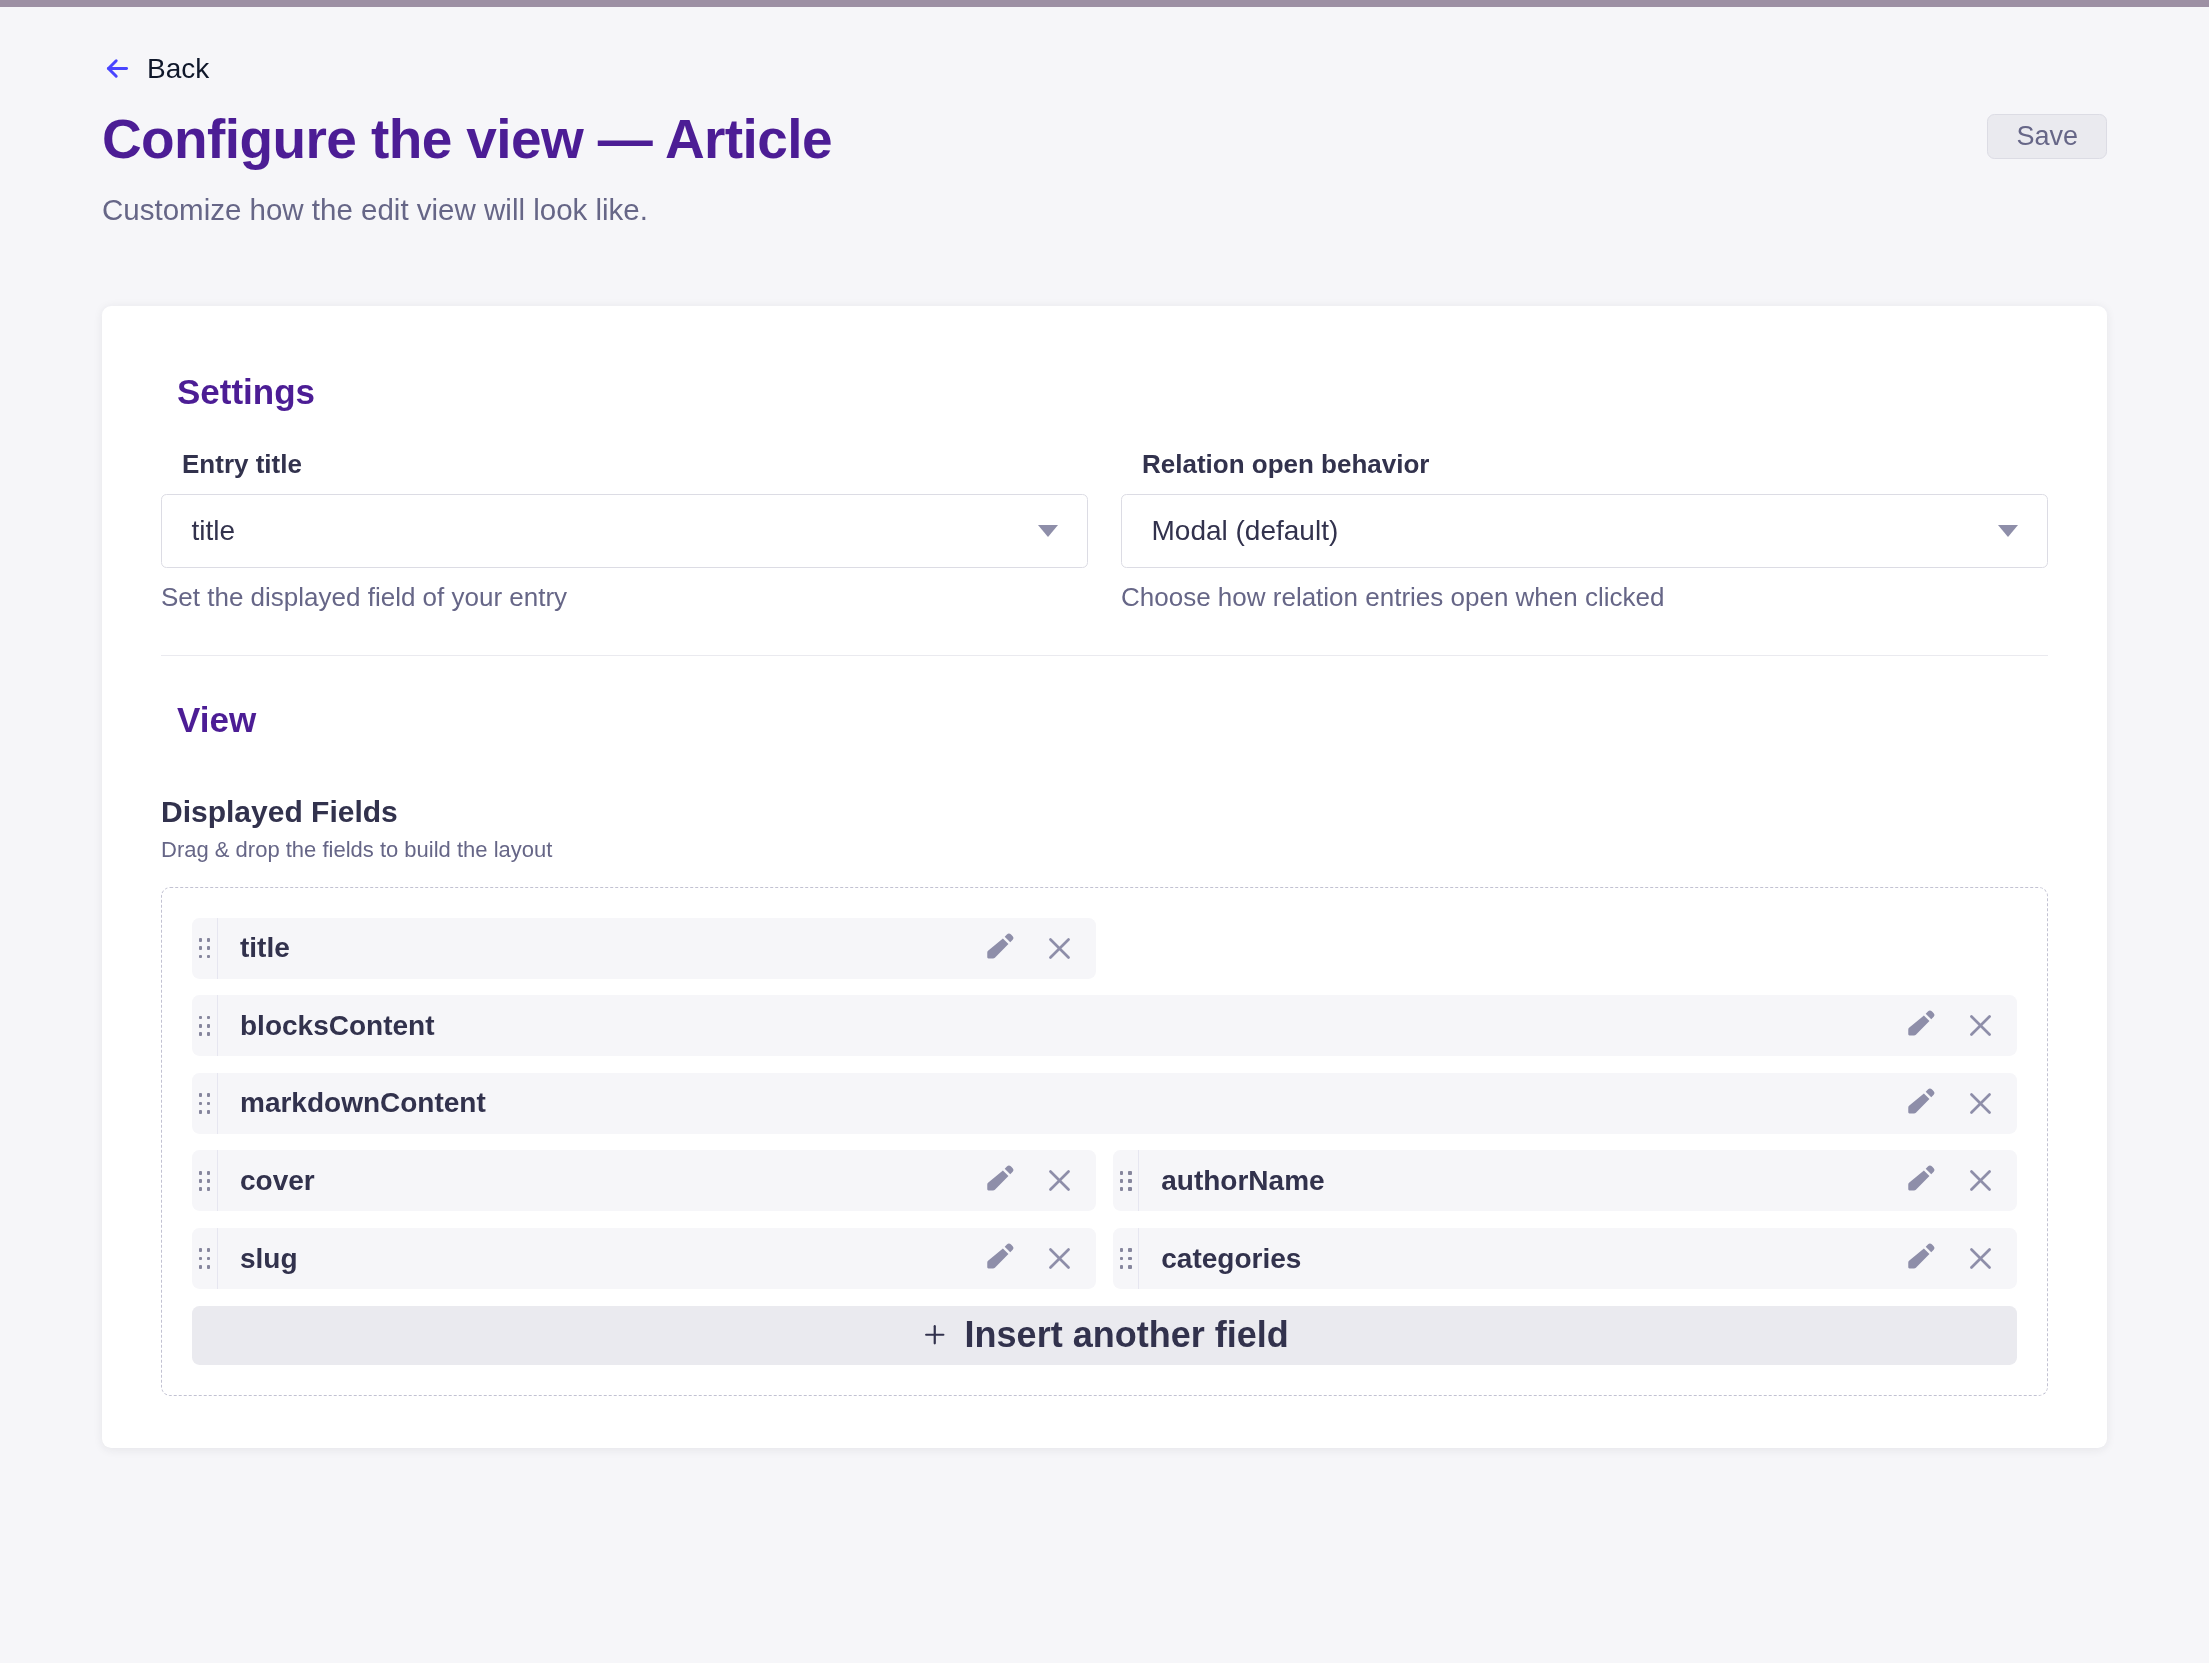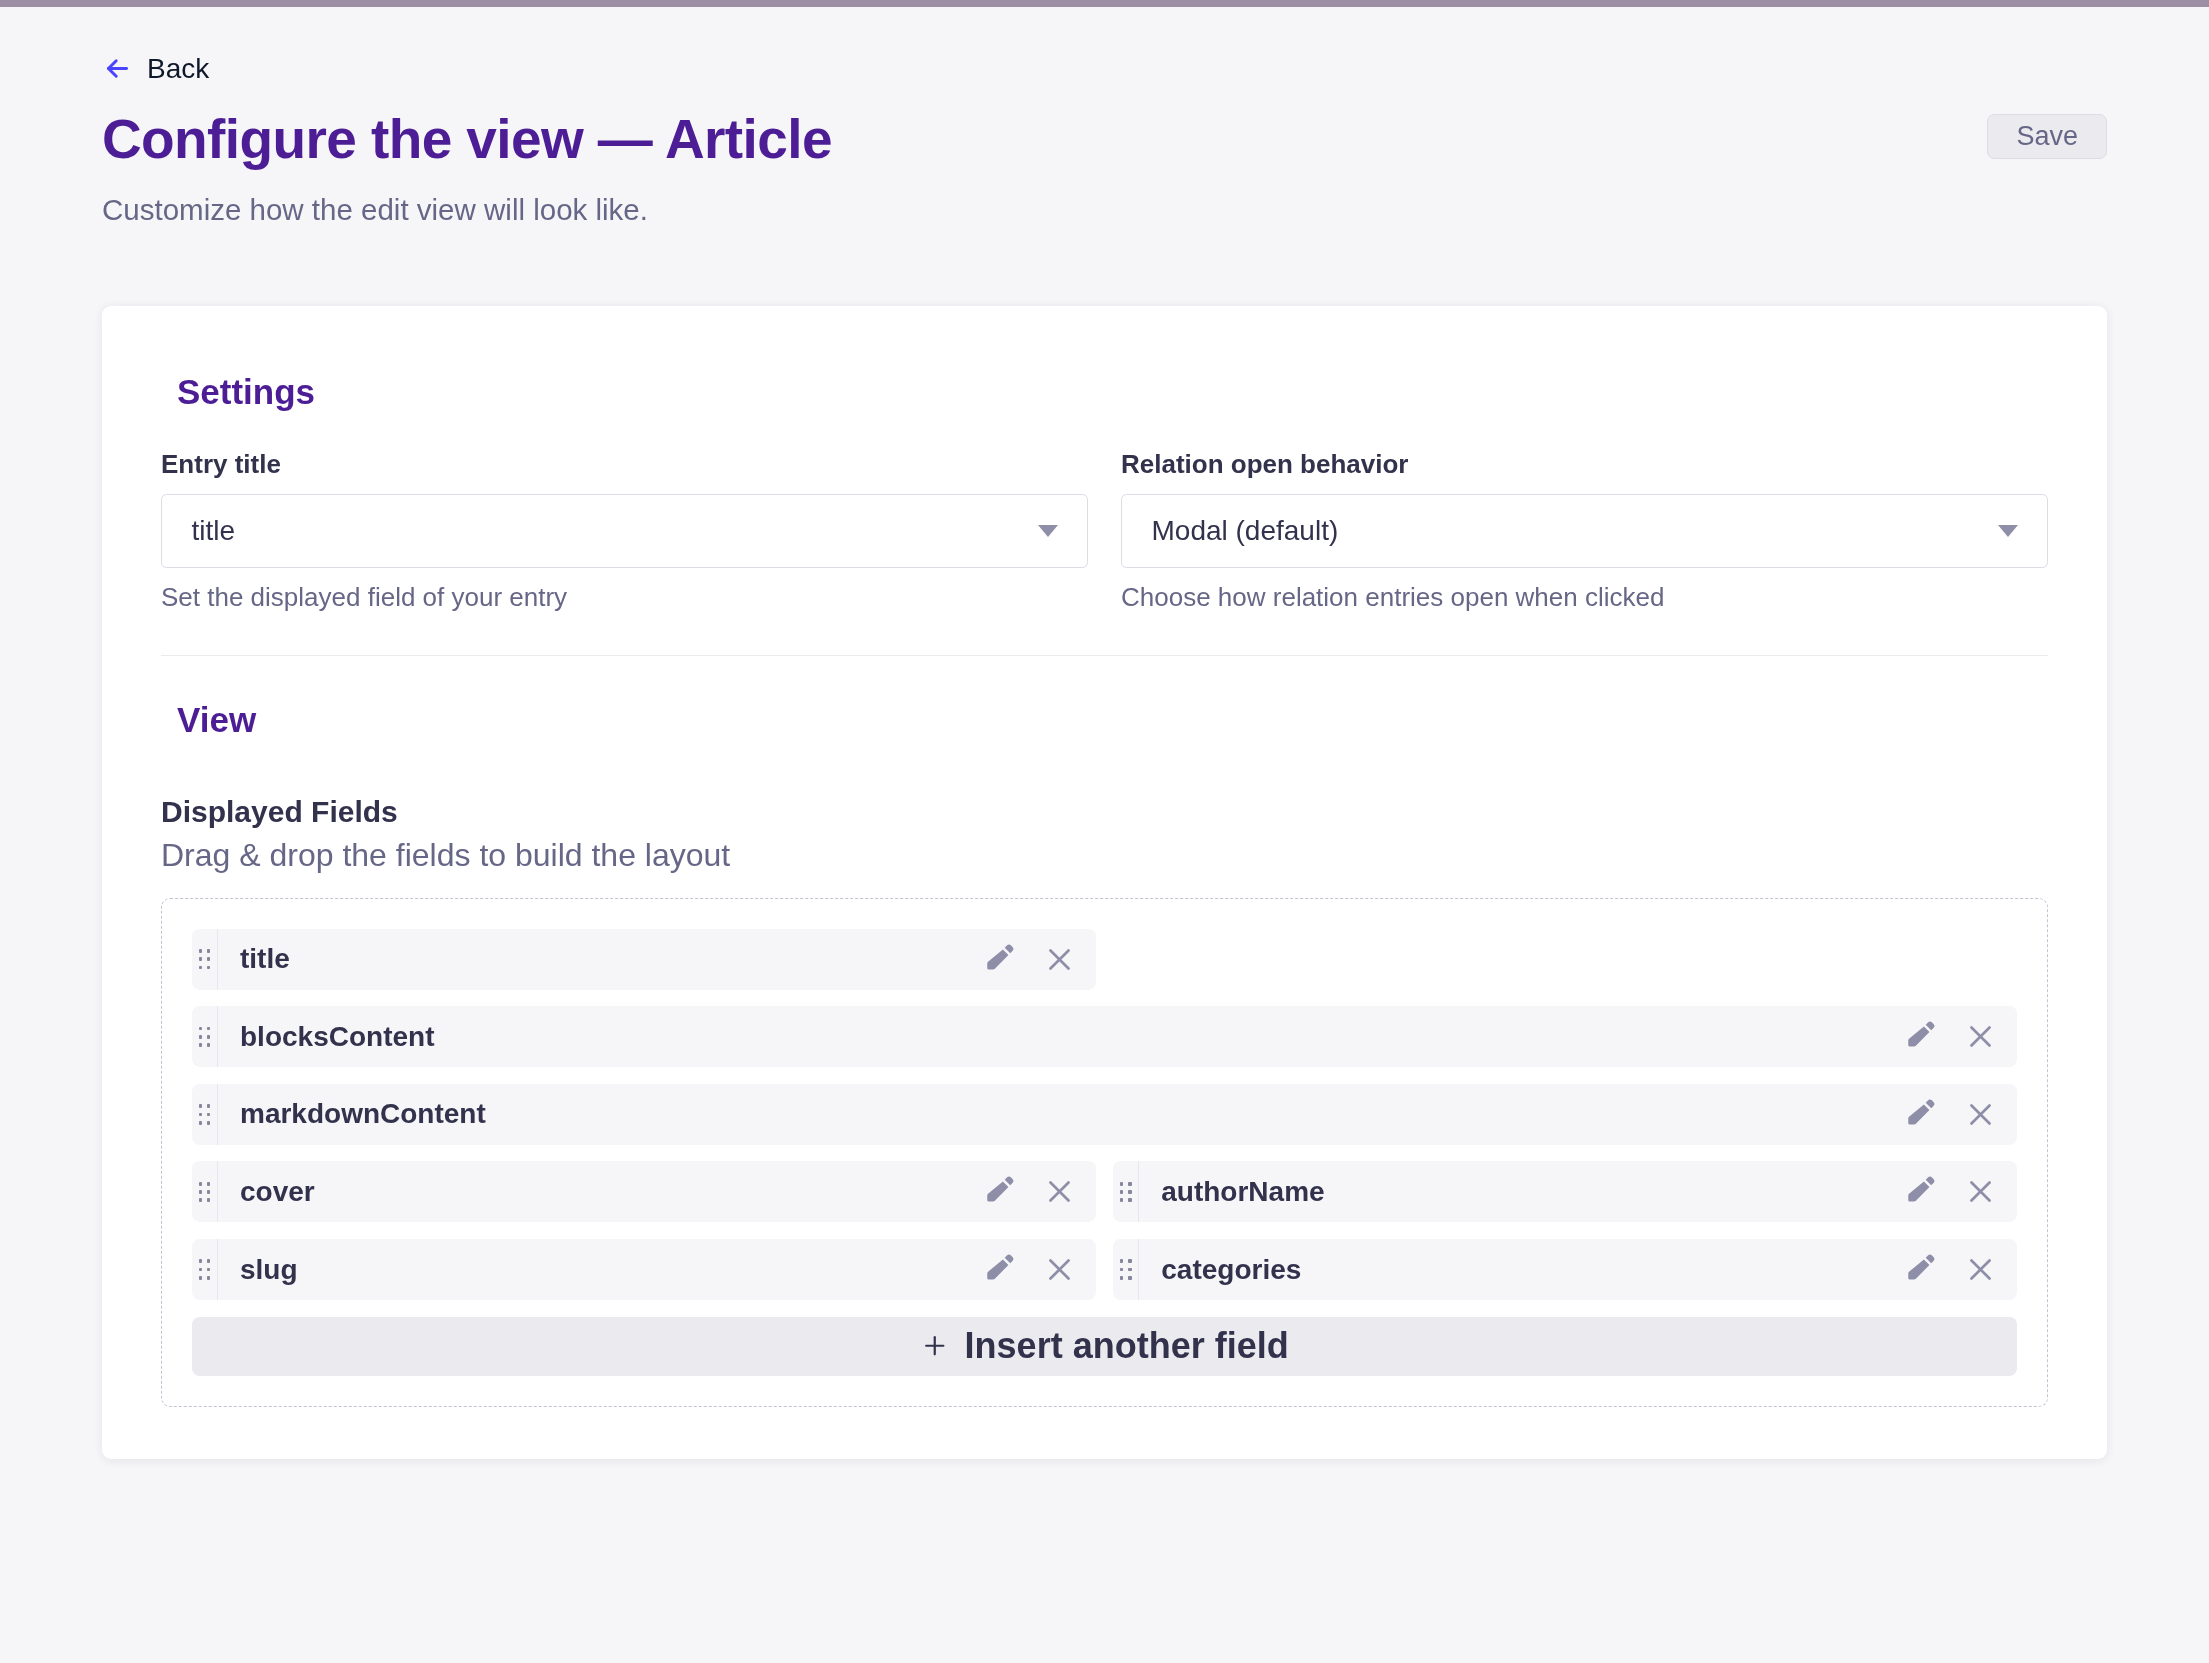--- a/index.html
+++ b/index.html
@@ -31,38 +31,38 @@
   .subtitle { margin:22px 0 0; font-size:29.5px; color:#666687; }
 
   .card {
     margin-top:79px; background:#ffffff; border-radius:9.2px;
     box-shadow:0 1.8px 9.2px rgba(33,33,52,0.08);
     padding:50px 59px 52px;
   }
   .section-heading { margin:16px; font-size:35px; font-weight:700; color:#4c1d95; }
 
   .settings-grid { display:grid; grid-template-columns:1fr 1fr; column-gap:33px; margin-top:37px; }
-  .form-label { font-size:26px; font-weight:700; margin-bottom:14.8px; color:#32324d; }
+  .form-label { font-size:26px; font-weight:700; margin-bottom:14.8px; color:#32324d;margin-left:21px; }
   .select-box {
     height:74px; background:#fff; border:0.9px solid #dcdce4; border-radius:5.5px;
     display:flex; align-items:center; justify-content:space-between;
     padding:0 29.5px; font-size:28px; color:#32324d; cursor:pointer;
   }
   .caret {
     width:0; height:0;
     border-left:10px solid transparent; border-right:10px solid transparent;
     border-top:12px solid #8e8ea9;
   }
   .hint { margin-top:14px; font-size:26px; color:#666687; }
 
   .divider { border:none; border-top:1.8px solid #eaeaef; margin:42px 0 0; }
   .view-heading { margin-top:44px; }
 
   .df-label { margin-top:55px; font-size:30px; font-weight:700; color:#32324d; }
-  .df-hint { margin-top:7.4px; font-size:32px; color:#666687; }
+  .df-hint { margin-top:7.4px; font-size:22px; color:#666687; }
 
   .dropzone {
     margin-top:24px;
     border:1.8px dashed #c2c2d2; border-radius:9.2px;
     padding:30px;
     display:flex; flex-direction:column; gap:16.6px;
   }
   .frow { display:grid; grid-template-columns:1fr 1fr; gap:17.5px; }
   .fcell {
     height:61px; background:#f6f6f9; border-radius:7.4px;

